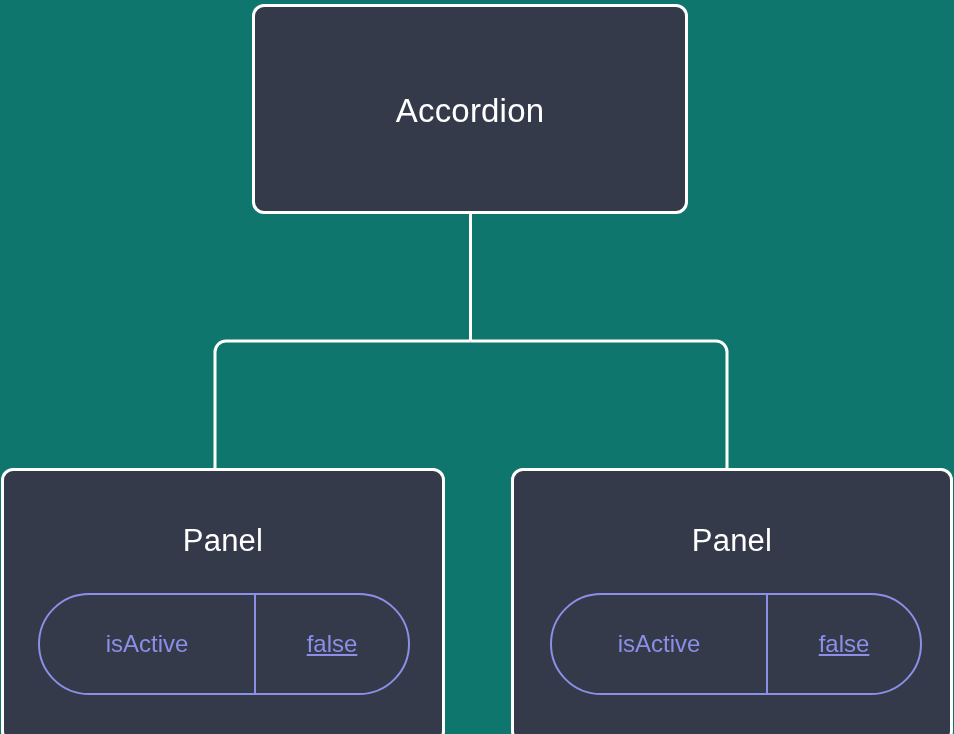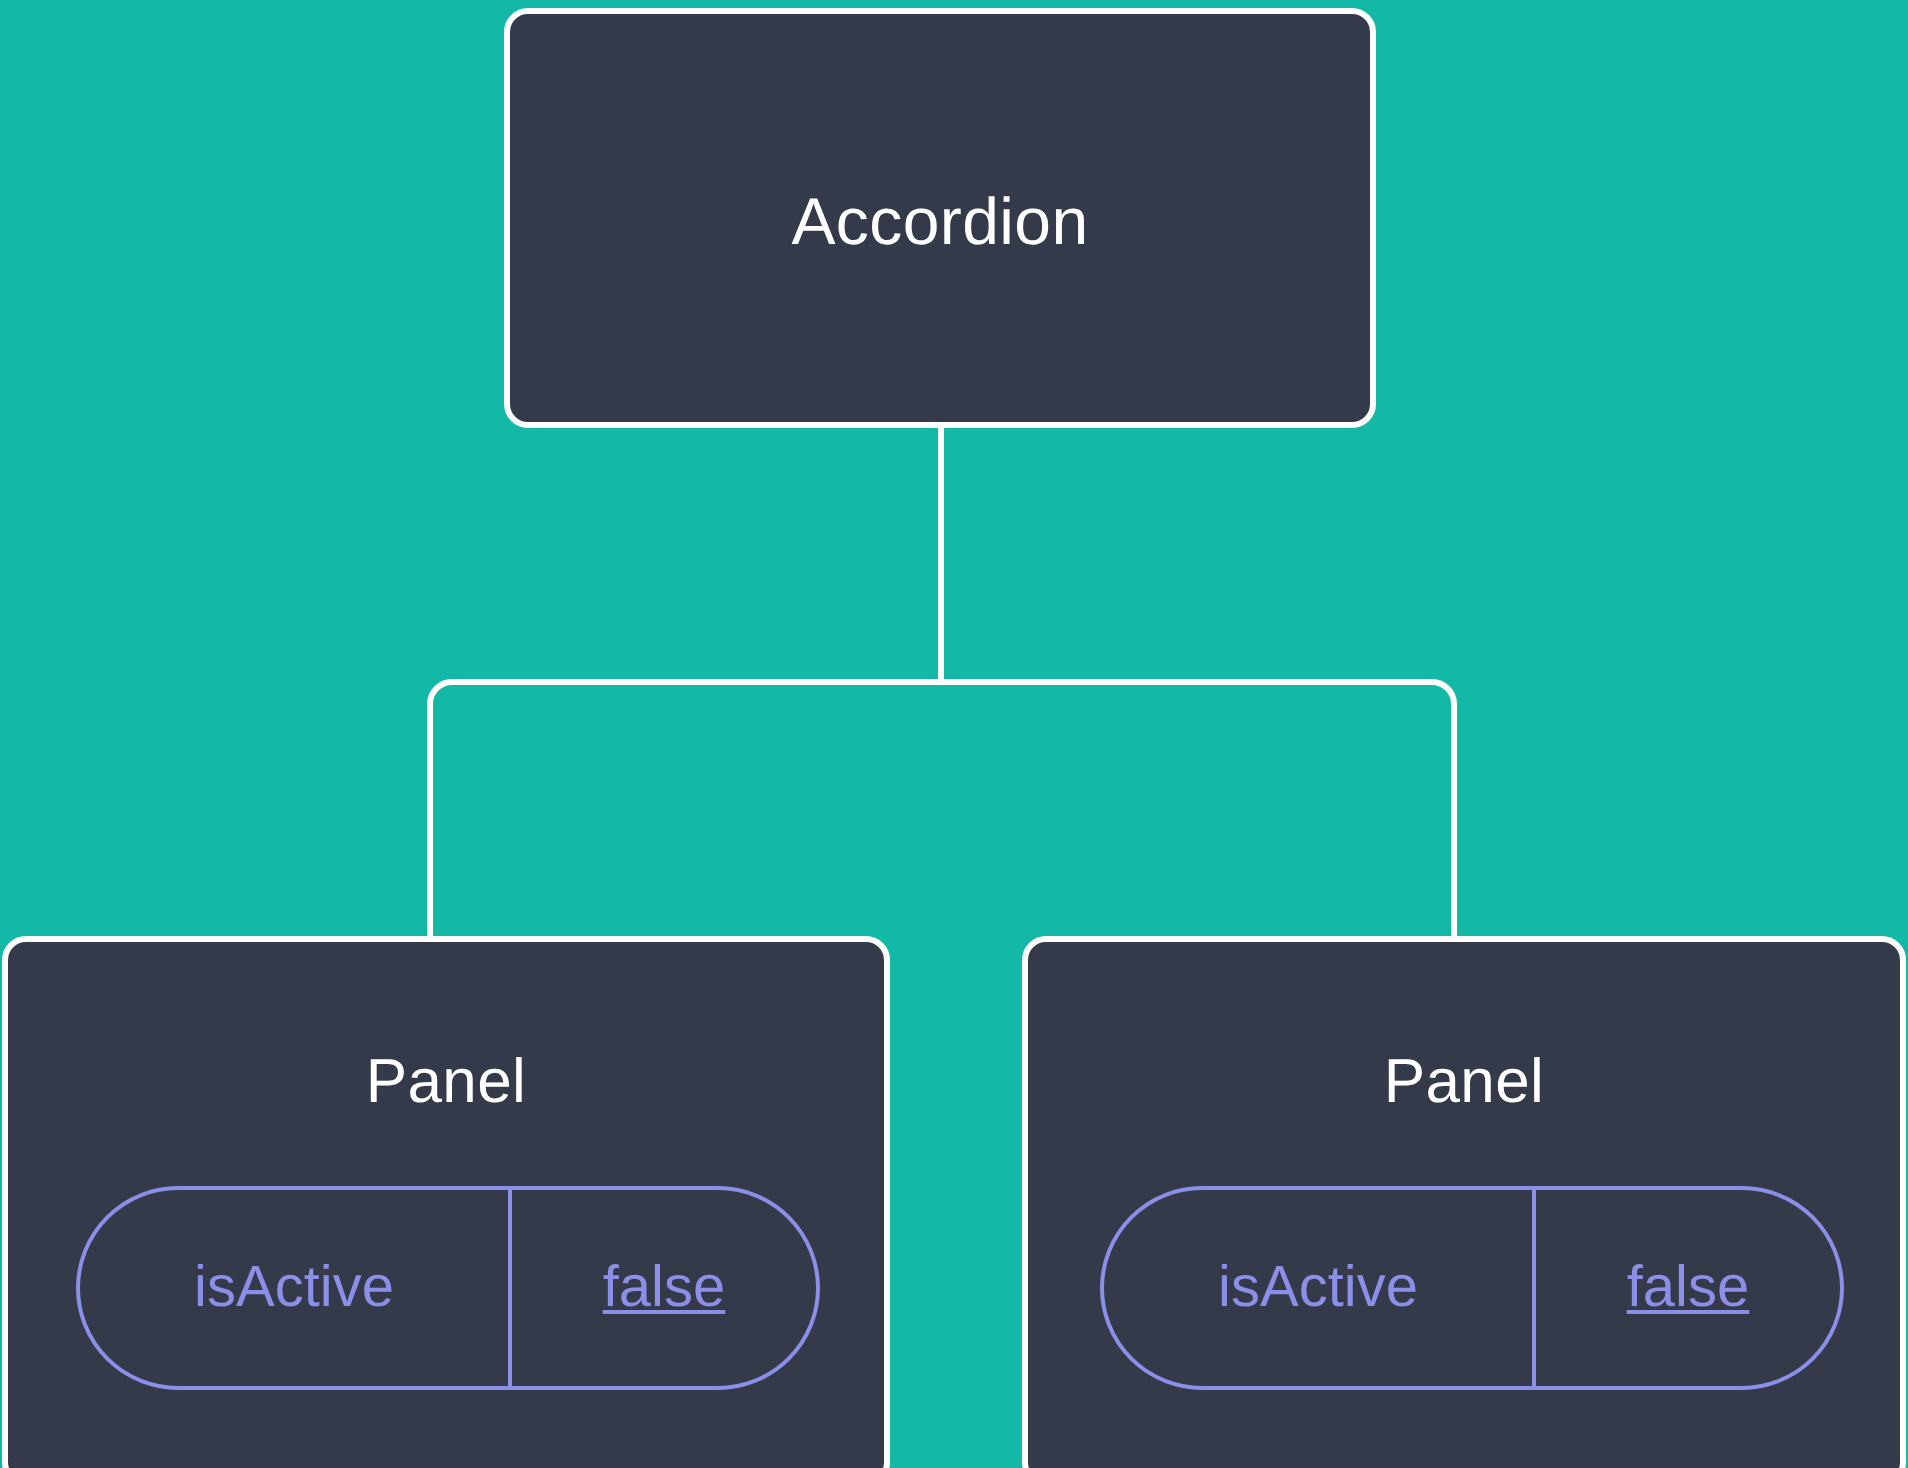--- a/index.html
+++ b/index.html
@@ -10,21 +10,21 @@
   body {
     width: 954px;
     height: 734px;
     overflow: hidden;
     font-family: "Liberation Sans", "DejaVu Sans", sans-serif;
   }
   #stage {
     position: relative;
     width: 954px;
     height: 734px;
-    background: #14b8a6;
+    background: #0f766e;
   }
   
   #connectors {
     position: absolute;
     left: 0;
     top: 0;
     width: 954px;
     height: 734px;
     pointer-events: none;
   }
@@ -95,21 +95,21 @@
     top: 122px;
     width: 372px;
     height: 102px;
   }
   .pill-key,
   .pill-value {
     display: flex;
     align-items: center;
     justify-content: center;
     color: #8b8fe8;
-    font-size: 29px;
+    font-size: 24px;
     font-weight: 400;
     white-space: nowrap;
   }
   .pill-key {
     flex: 0 0 214px;
   }
   .pill-divider {
     flex: 0 0 2px;
     background: #8b8fe8;
   }

